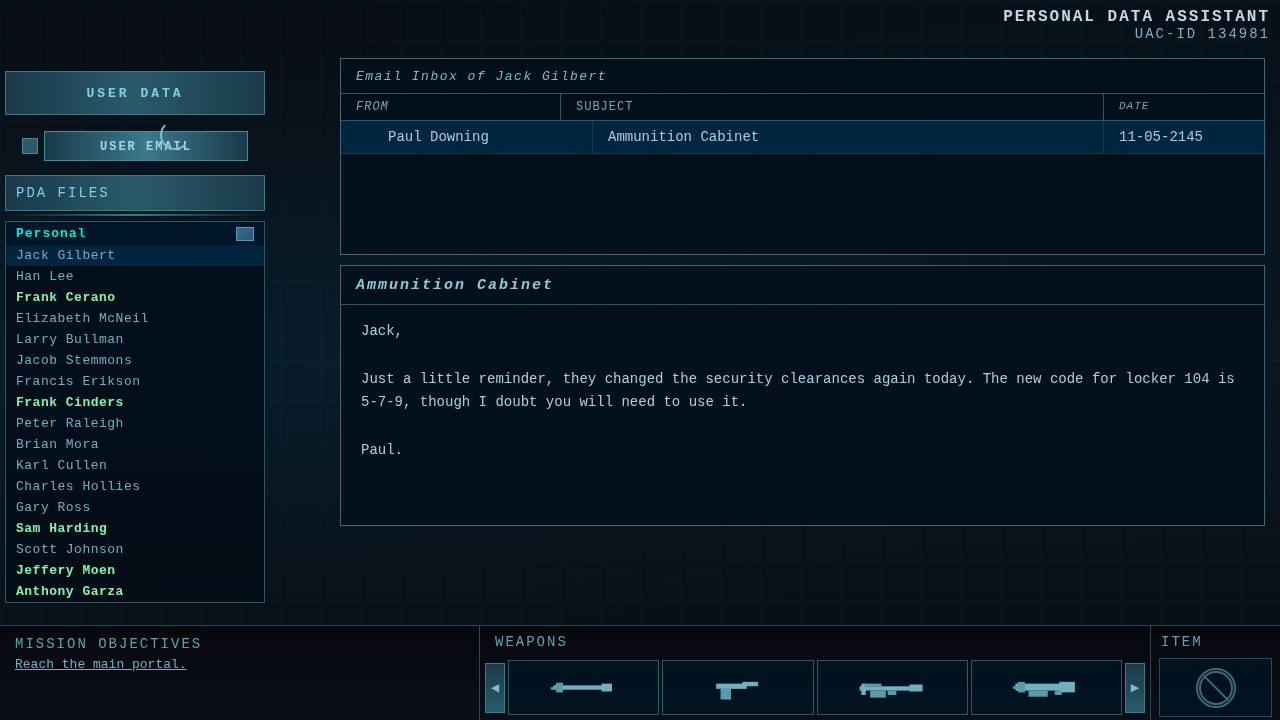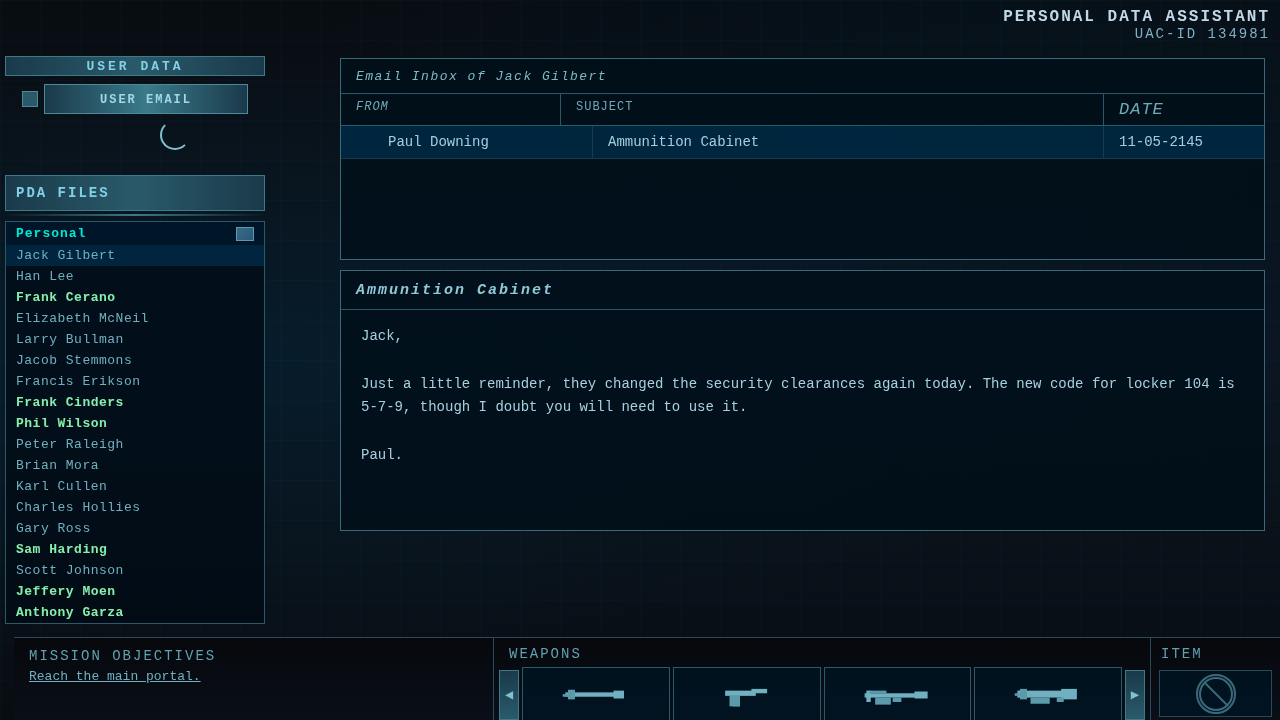--- a/index.html
+++ b/index.html
@@ -53,22 +53,22 @@
     .pda-id {
       color: #80b0c8;
       font-size: 14px;
       letter-spacing: 2px;
     }
 
     .user-data-header {
       background: linear-gradient(90deg, #1a3a4a, #2a5a6a, #1a3a4a);
       border: 1px solid #3a7a8a;
       text-align: center;
-      padding: 0 0;
-      margin: 1px 5px;
+      padding: 12px 0;
+      margin: 16px 5px;
     }
 
     .user-data-header span {
       color: #80d0e8;
       font-size: 13px;
       letter-spacing: 3px;
       text-transform: uppercase;
       font-weight: bold;
     }
 
@@ -131,21 +131,21 @@
       border: 1px solid #3a7a8a;
       margin: 0 5px;
       padding: 8px 10px;
     }
 
     .pda-files-header span {
       color: #80d0e8;
       font-size: 14px;
       letter-spacing: 2px;
       text-transform: uppercase;
-      font-weight: bold;
+      font-weight: normal;
       margin-top: 13px;
     }
 
     .files-divider {
       height: 2px;
       background: linear-gradient(90deg, transparent, #3a7a8a, transparent);
       margin: 3px 5px;
     }
 
     .files-list {
@@ -244,21 +244,21 @@
       font-size: 12px;
       letter-spacing: 1px;
       text-transform: uppercase;
       border-right: 1px solid #2a5a6a;
     }
 
     .col-date {
       width: 160px;
       padding: 6px 15px;
       color: #70a8b8;
-      font-size: 17px;
+      font-size: 11px;
       letter-spacing: 1px;
       text-transform: uppercase;
       font-style: italic;
     }
 
     .inbox-row {
       display: flex;
       background: rgba(0,50,80,0.3);
       border-bottom: 1px solid #1a3a4a;
       cursor: pointer;
@@ -319,25 +319,24 @@
       line-height: 1.7;
       min-height: 220px;
     }
 
     
     .bottom-bar {
       position: absolute;
       bottom: 0;
       left: 0;
       right: 0;
-      height: 83px;
+      height: 95px;
       background: linear-gradient(180deg, #06080c, #0a0f18);
       border-top: 1px solid #2a4a5a;
       display: flex;
-      margin-left: 14px;
     }
 
     .mission-section {
       width: 480px;
       padding: 10px 15px;
       border-right: 1px solid #2a4a5a;
     }
 
     .mission-label {
       color: #60a0b0;
@@ -478,21 +477,20 @@
       <div class="file-category-icon"></div>
     </div>
     <div class="file-item selected">Jack Gilbert</div>
     <div class="file-item">Han Lee</div>
     <div class="file-item bold">Frank Cerano</div>
     <div class="file-item">Elizabeth McNeil</div>
     <div class="file-item">Larry Bullman</div>
     <div class="file-item">Jacob Stemmons</div>
     <div class="file-item">Francis Erikson</div>
     <div class="file-item bold">Frank Cinders</div>
-    <div class="file-item bold">Phil Wilson</div>
     <div class="file-item">Peter Raleigh</div>
     <div class="file-item">Brian Mora</div>
     <div class="file-item">Karl Cullen</div>
     <div class="file-item">Charles Hollies</div>
     <div class="file-item">Gary Ross</div>
     <div class="file-item bold">Sam Harding</div>
     <div class="file-item">Scott Johnson</div>
     <div class="file-item bold">Jeffery Moen</div>
     <div class="file-item bold">Anthony Garza</div>
   </div>

